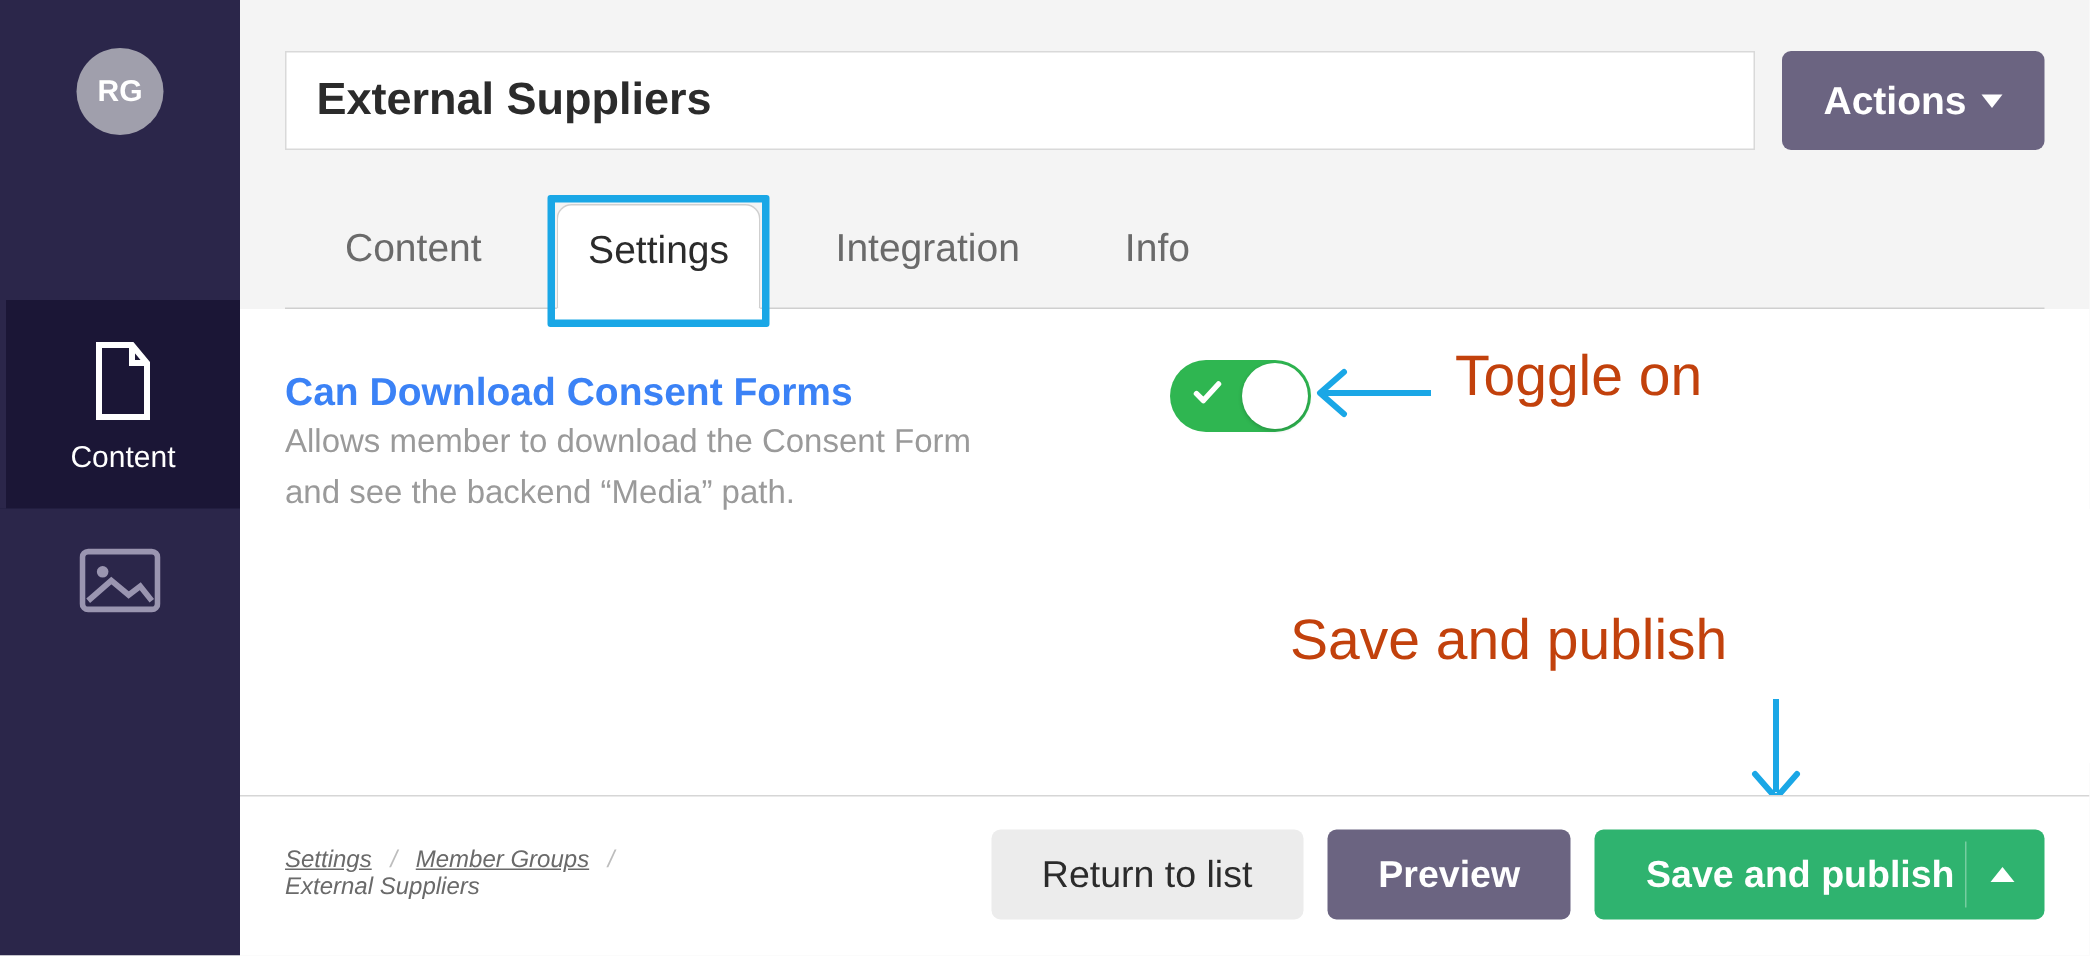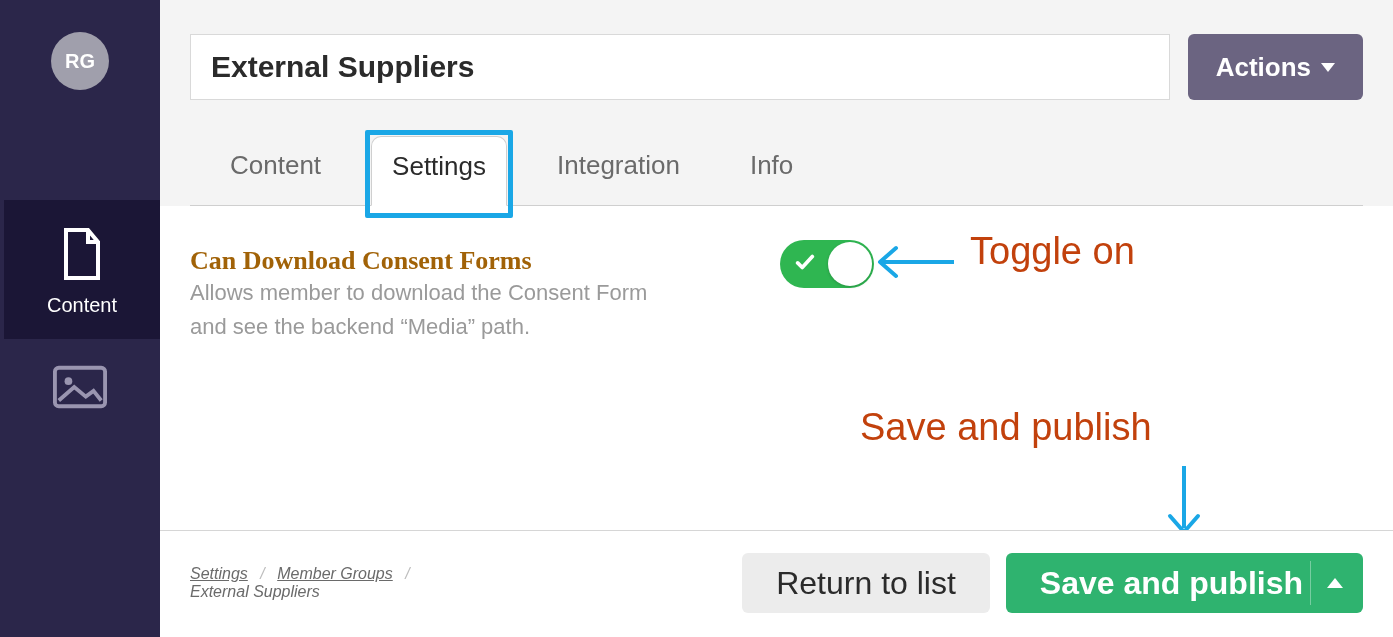--- a/index.html
+++ b/index.html
@@ -138,22 +138,21 @@
 
   .setting-row {
     display:flex;
     align-items:flex-start;
     gap: 120px;
   }
   .setting-text { max-width: 470px; }
   .setting-title {
     font-size: 26px;
     font-weight:700;
-    color:#a16207;
-    font-family:Liberation Serif, serif;
+    color:#3b82f6;
   }
   .setting-desc {
     font-size: 22px;
     line-height: 1.55;
     color:#9a9a9a;
   }
 
   .toggle {
     position:relative;
     width: 94px; height: 48px;
@@ -211,21 +210,21 @@
     color:#6a6a6a;
     text-decoration: underline;
     cursor:pointer;
   }
   .breadcrumb .sep { margin: 0 8px; color:#bdbdbd; }
   .footer-actions { display:flex; gap:16px; align-items:stretch; }
   .btn {
     height:60px;
     border:none;
     border-radius:6px;
-    font-size:32px;
+    font-size:25px;
     padding: 0 34px;
     cursor:pointer;
     display:flex; align-items:center;
   }
   .btn-light { background:#ececec; color:#2b2b2b; }
   .btn-dark  { background:#6b6481; color:#fff; font-weight:600; }
   .btn-green { background:#2fb36f; color:#fff; font-weight:600; padding-right:60px; position:relative; }
   .btn-green .caret-up {
     position:absolute; right:20px; top:50%; transform:translateY(-50%);
     width:0;height:0;
@@ -335,20 +334,23 @@
       <a>Settings</a>
       <span class="sep">/</span>
       <a>Member Groups</a>
       <span class="sep">/</span><br>
       <span>External Suppliers</span>
     </div>
     <div class="footer-actions">
       <button class="btn btn-light">
         <span>Return to list</span>
       </button>
+      <button class="btn btn-dark">
+        <span>Preview</span>
+      </button>
       <button class="btn btn-green">
         <span>Save and publish</span>
         <span class="divider"></span>
         <span class="caret-up"></span>
       </button>
     </div>
   </div>
 
 </div>
 

